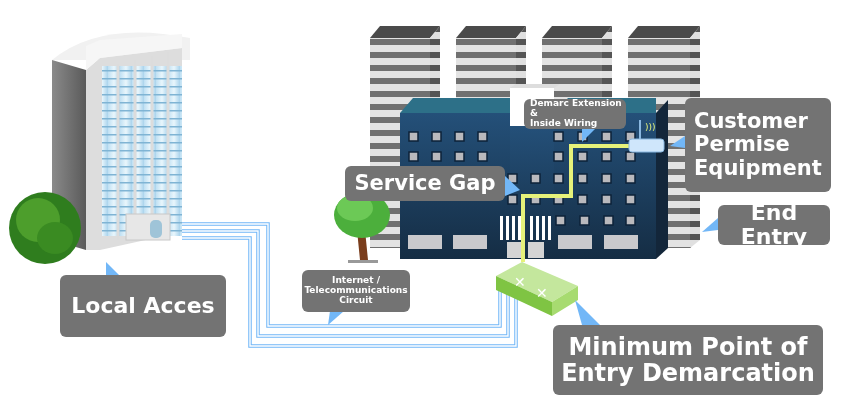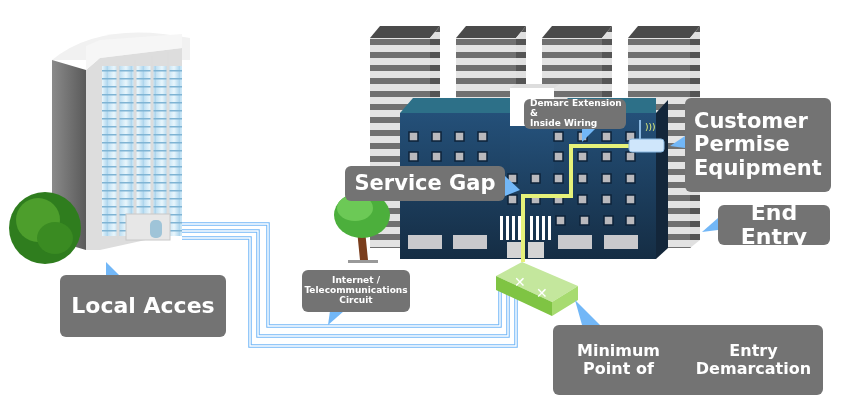--- a/index.html
+++ b/index.html
@@ -6,21 +6,21 @@
   body{width:843px;height:403px;position:relative;overflow:hidden;font-family:"DejaVu Sans","Liberation Sans",sans-serif;}
   #scene{position:absolute;left:0;top:0;}
   .callout{position:absolute;background:#737373;color:#ffffff;border-radius:6px;font-weight:bold;text-align:center;line-height:1.1;box-sizing:border-box;display:flex;align-items:center;justify-content:center;}
   .callout span{display:block;}
   .c-local{left:60px;top:275px;width:166px;height:62px;font-size:22px;flex-direction:column;}
   .c-gap{left:345px;top:166px;width:160px;height:35px;font-size:21px;}
   .c-demarc{left:524px;top:99px;width:102px;height:30px;font-size:9px;flex-direction:column;align-items:flex-start;padding-left:6px;text-align:left;}
   .c-cpe{left:685px;top:98px;width:146px;height:94px;font-size:21px;flex-direction:column;align-items:flex-start;padding-left:9px;text-align:left;}
   .c-end{left:718px;top:205px;width:112px;height:40px;font-size:22px;}
   .c-inet{left:302px;top:270px;width:108px;height:42px;font-size:9px;flex-direction:column;}
-  .c-mpoe{left:553px;top:325px;width:270px;height:70px;font-size:16px;flex-direction:row;}
+  .c-mpoe{left:553px;top:325px;width:270px;height:70px;font-size:24px;flex-direction:column;}
 </style>
 </head>
 <body>
 
 <svg id="scene" width="843" height="403" viewBox="0 0 843 403">
   <defs>
     <linearGradient id="glass" x1="0" y1="0" x2="1" y2="0">
       <stop offset="0" stop-color="#bfe0f3"></stop>
       <stop offset="0.5" stop-color="#e9f6fc"></stop>
       <stop offset="1" stop-color="#a9d3ec"></stop>

